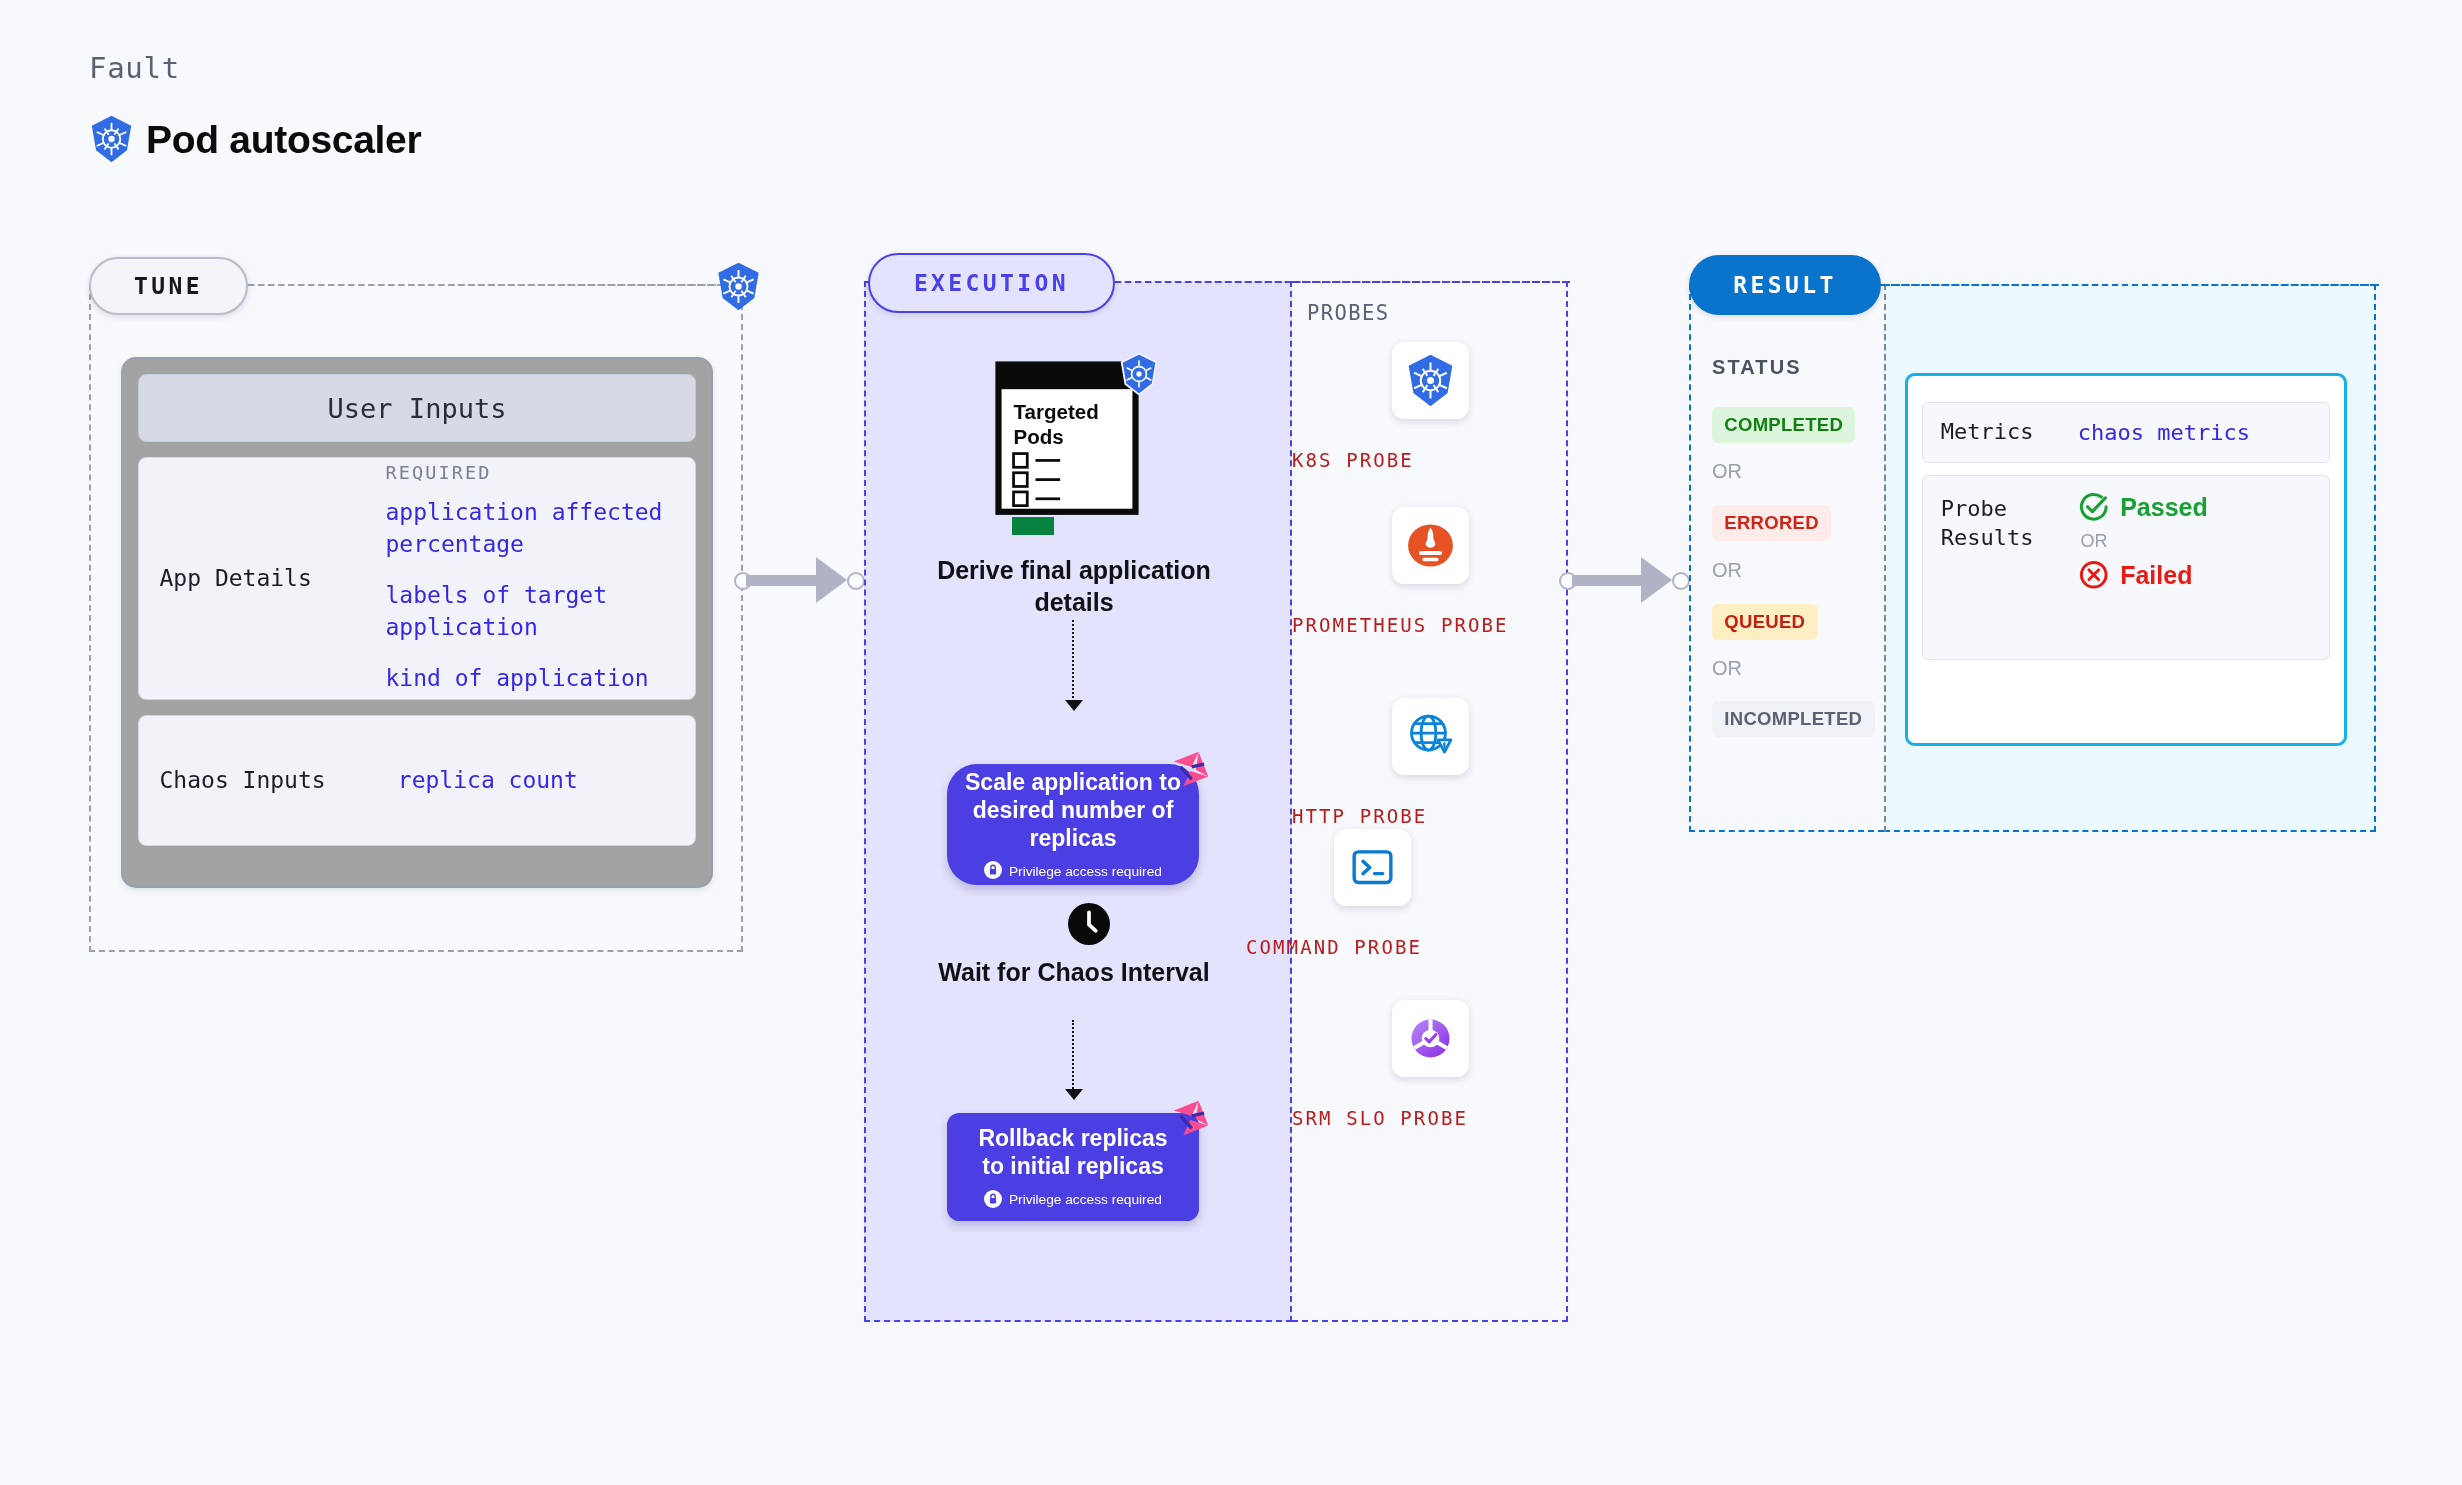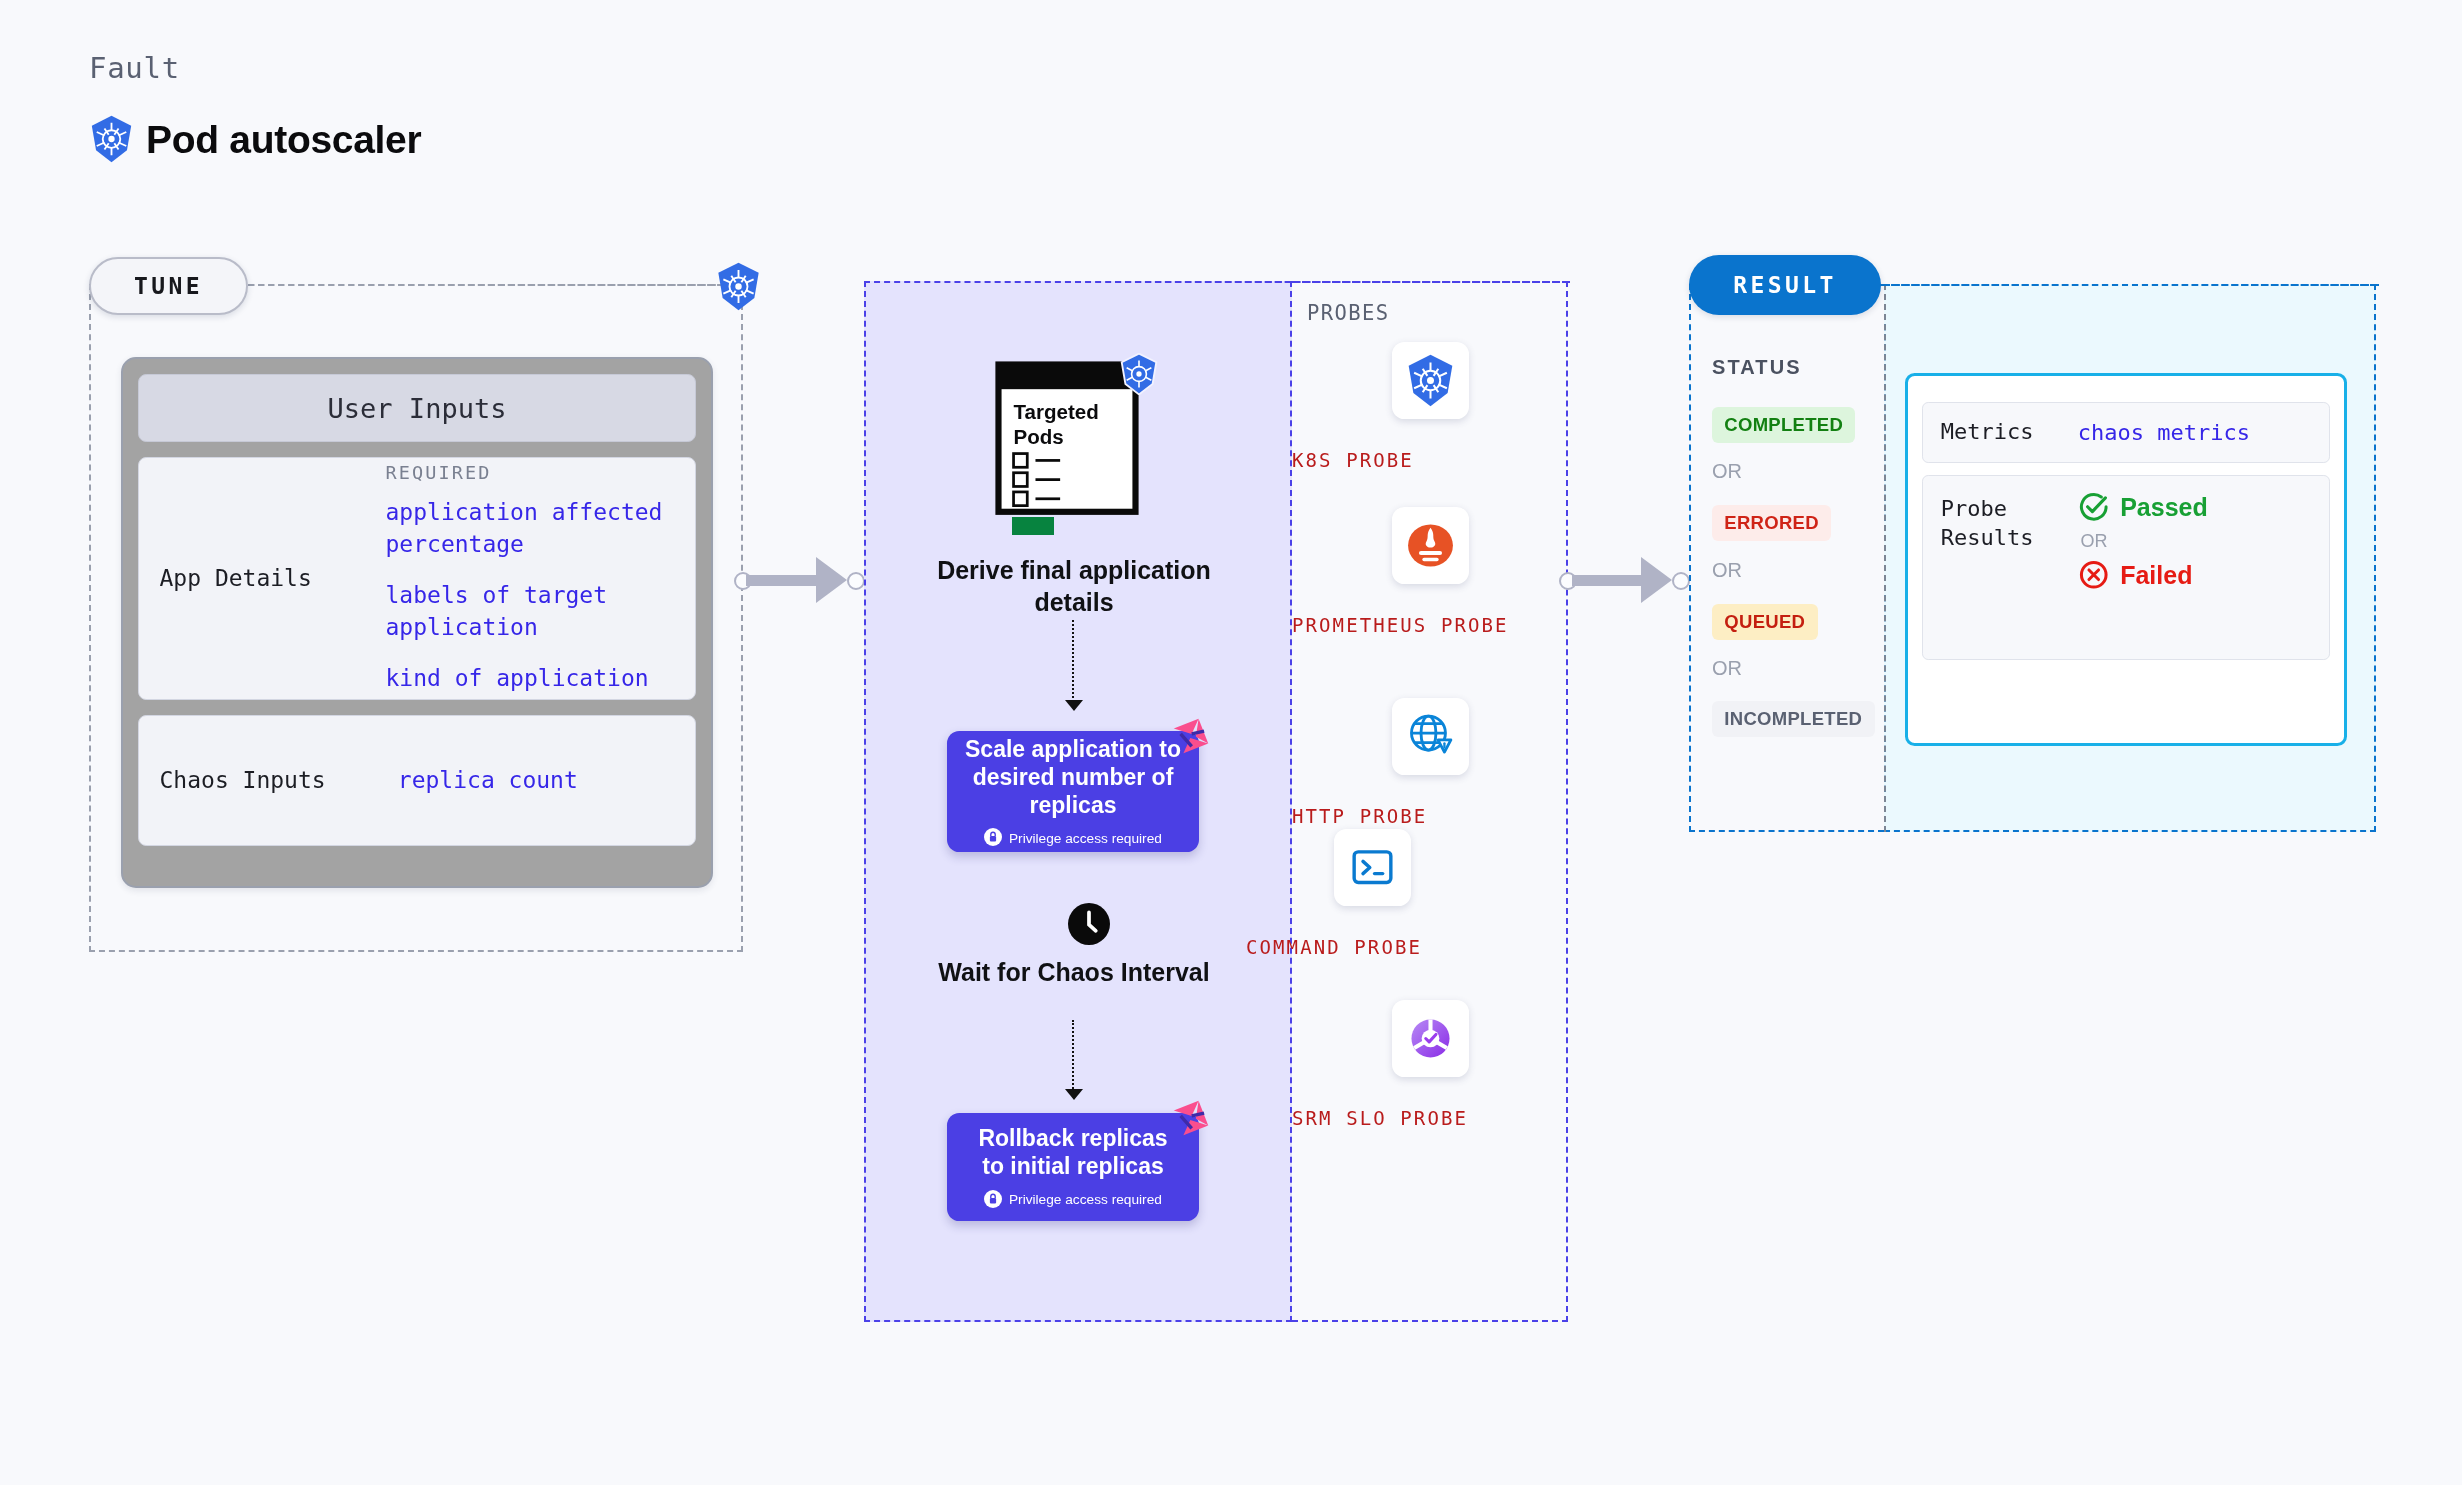--- a/index.html
+++ b/index.html
@@ -220,20 +220,21 @@
   <div>
     <div class="conn-dot" style="left:734px; top:572px;"></div>
     <div class="conn-bar" style="left:746px; top:575px; width:75px;"></div>
     <div class="conn-tri" style="left:816px; top:557px;"></div>
     <div class="conn-dot" style="left:847px; top:572px;"></div>
   </div>
 
   <div class="dashed-box" id="exec-region"></div>
   <div class="dashed-box" id="probes-region"></div>
   <div class="exec-topline"></div>
+  <div class="pill exec">EXECUTION</div>
 
   <div class="doc-icon">
     <svg width="161" height="159" viewBox="0 0 235 232">
       <rect x="8" y="8" width="200" height="215" fill="#ffffff" stroke="#0a0a0a" stroke-width="9"></rect>
       <rect x="8" y="8" width="200" height="36" fill="#0a0a0a"></rect>
       <text x="30" y="88" font-family="Liberation Sans, sans-serif" font-size="30" font-weight="700" fill="#0b0b0d">Targeted</text>
       <text x="30" y="124" font-family="Liberation Sans, sans-serif" font-size="30" font-weight="700" fill="#0b0b0d">Pods</text>
       <g stroke="#0a0a0a" stroke-width="4" fill="none">
         <rect x="30" y="138" width="20" height="20"></rect>
           <path d="M62 148 H98"></path>
@@ -255,21 +256,21 @@
         <path d="M32 12 L32 22 M32 46 L32 56 M12 24 L22 29 M42 39 L52 44 M12 44 L22 39 M42 29 L52 24"></path>
       </g>
     </svg>
   </div>
 
   <div class="derive-label">Derive final application details</div>
 
   <div class="dot-conn" style="left:1072px; top:620px; height:82px;"></div>
   <div class="arrow-down" style="left:1065px; top:700px;"></div>
 
-  <div class="purple-card" style="left:947px; top:731px; width:252px; height:121px;">
+  <div class="purple-card" style="left:947px; top:764px; width:252px; height:121px;border-radius:30px;">
     <div class="harness-badge">
       <svg width="40" height="40" viewBox="0 0 58 58">
         <path d="M4 18 L40 4 L30 26 Z" fill="#fa4e8e"></path>
         <path d="M54 40 L18 54 L28 32 Z" fill="#fa4e8e"></path>
         <path d="M40 4 L54 40 L36 30 Z" fill="#fa4e8e"></path>
         <path d="M14 26 L30 44" stroke="#3f2aa8" stroke-width="5" fill="none"></path>
         <path d="M30 26 L48 22" stroke="#3f2aa8" stroke-width="5" fill="none"></path>
       </svg>
     </div>
     <div class="pc-title">Scale application to desired number of replicas</div>

